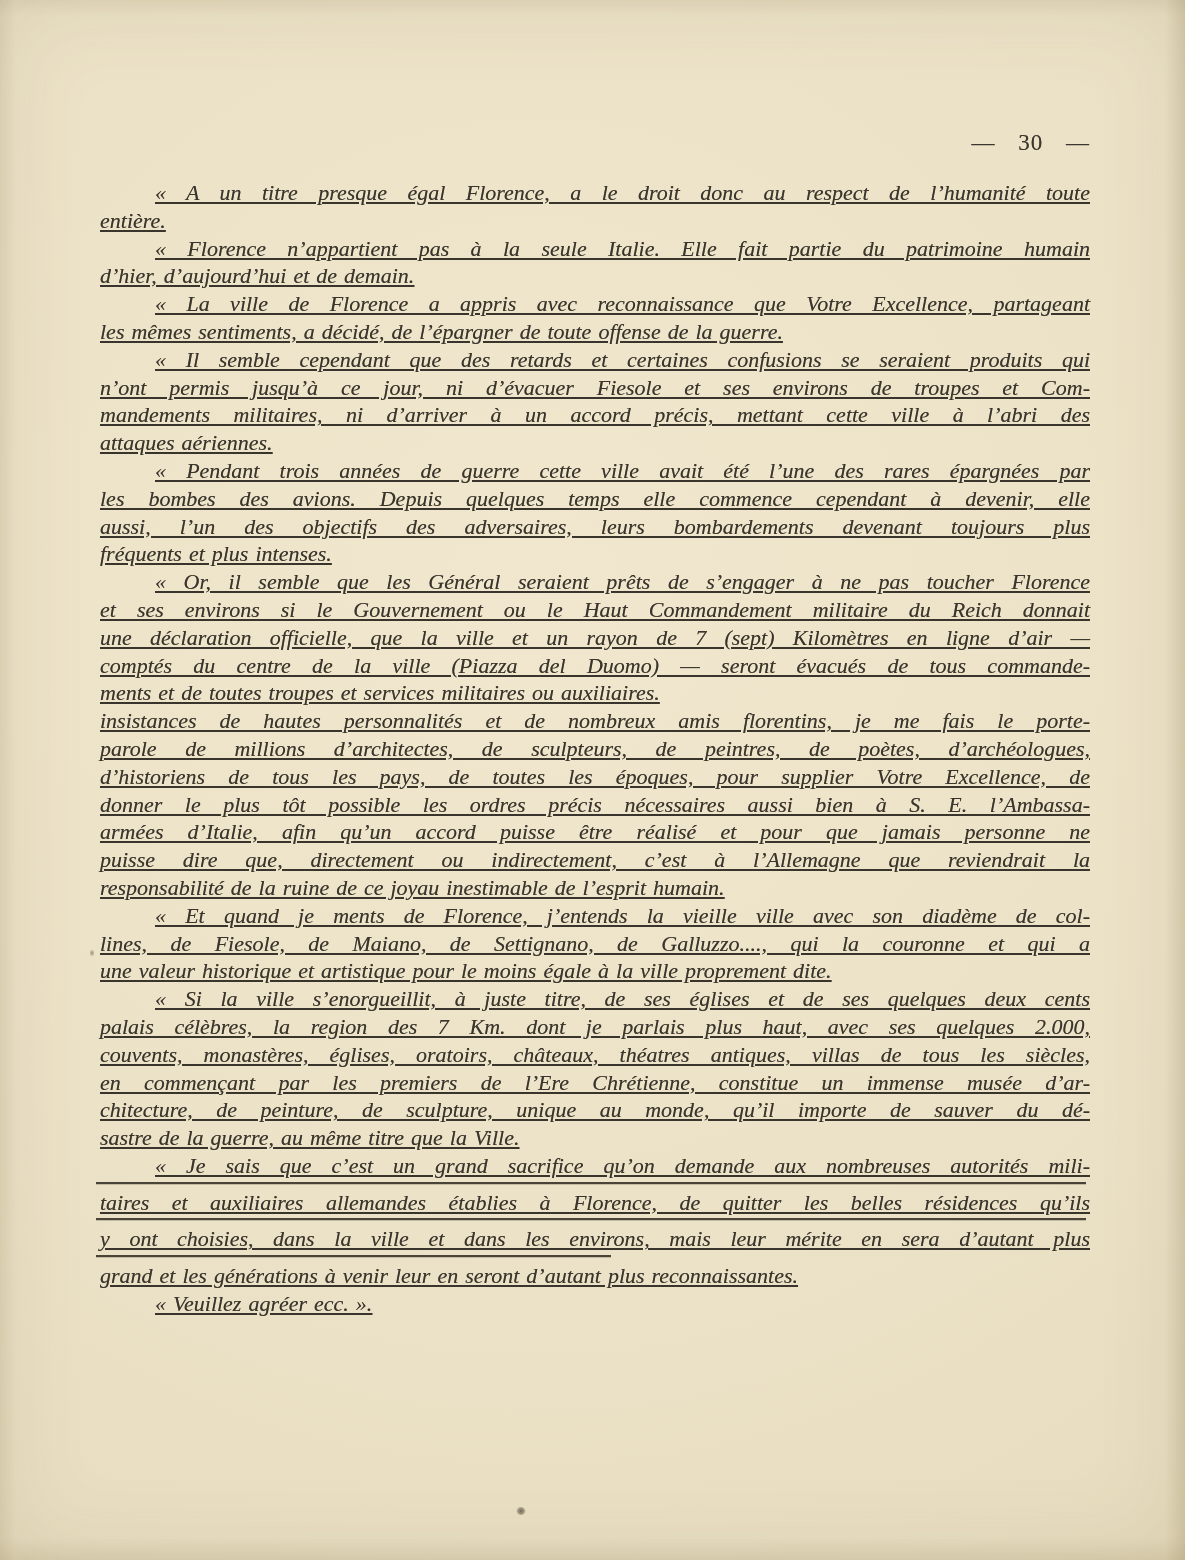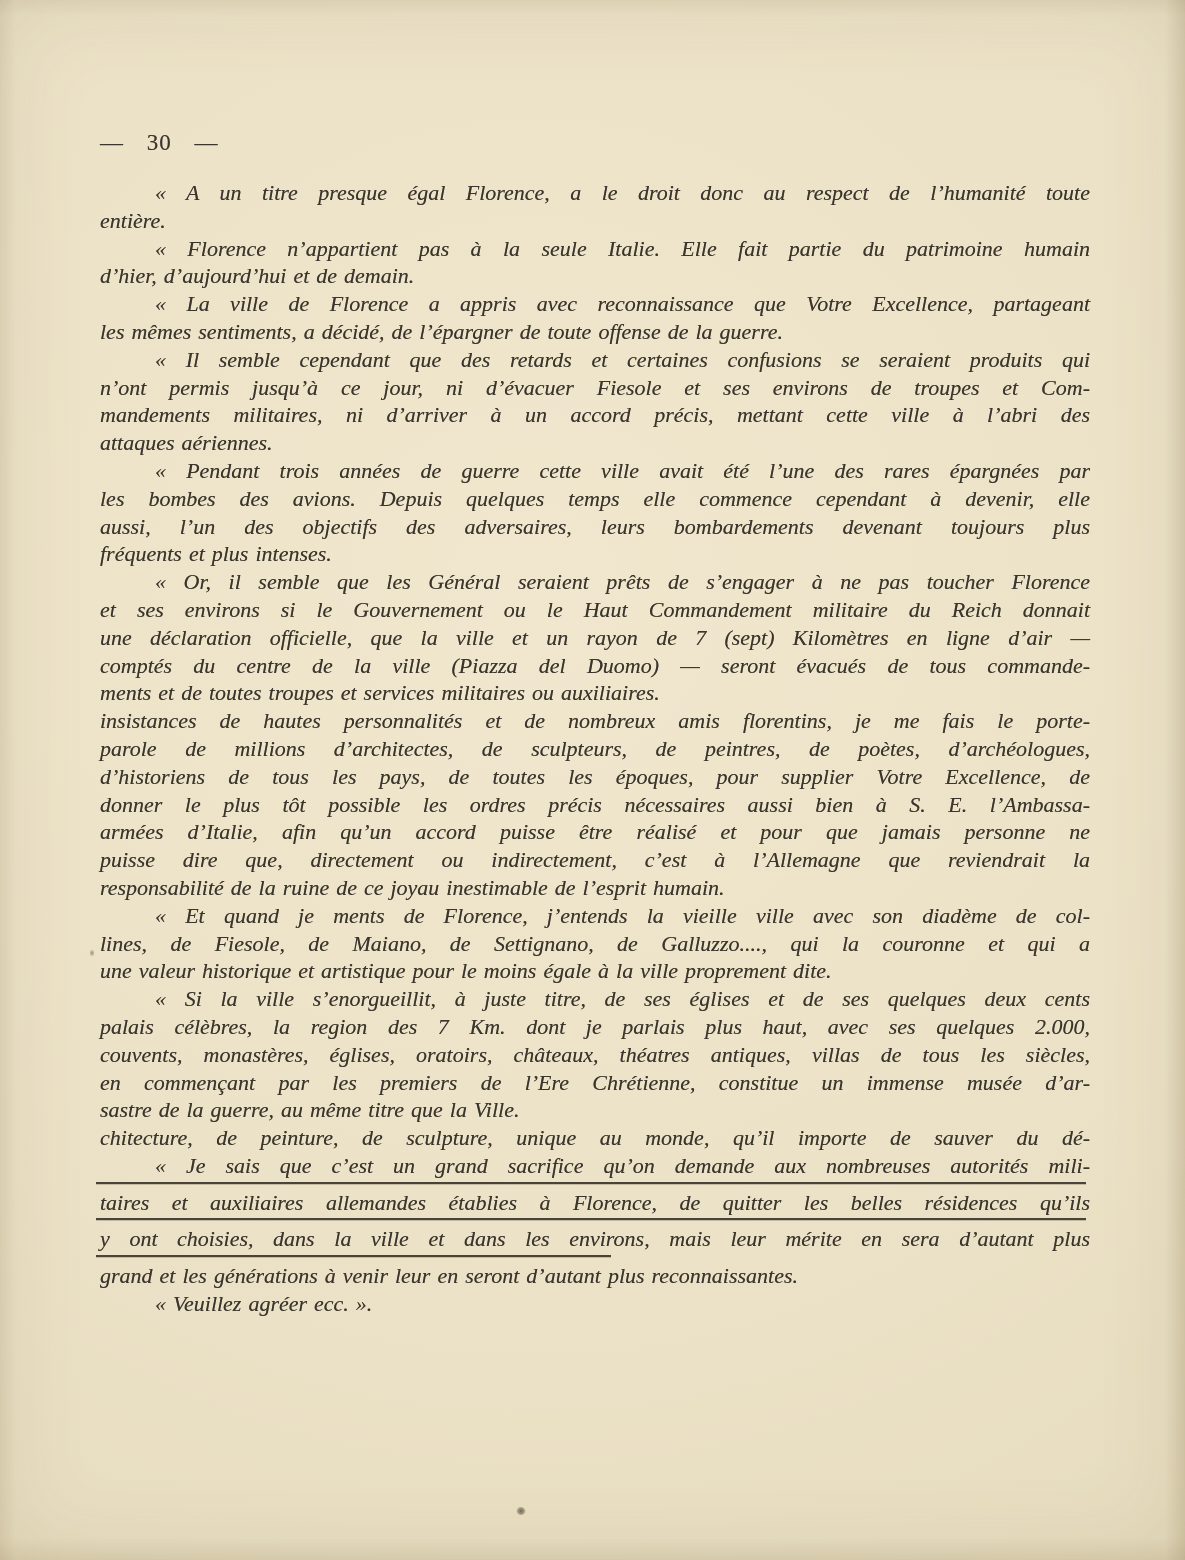--- a/index.html
+++ b/index.html
@@ -20,29 +20,29 @@
     font-family: "Liberation Serif", "DejaVu Serif", serif;
     font-style: italic;
     color: #3a352c;
     text-shadow: 0 0 .5px rgba(58,52,40,.55);
   }
   .header {
     width: 990px;
     height: 28px;
     line-height: 28px;
     margin-bottom: 22px;
-    text-align: left;
+    text-align: right;
     font-style: normal;
     font-size: 23px;
     letter-spacing: 1px;
     word-spacing: 16px;
     color: #3c372e;
   }
   .text-block { width: 990px; }
-  .para { margin: 0; }
+  .para { margin: 0; text-decoration: underline; }
   .line {
     position: relative;
     height: 27.8px;
     line-height: 27.8px;
     font-size: 22px;
     text-align: justify;
     text-align-last: justify;
     word-spacing: 1.5px;
     white-space: normal;
   }
@@ -127,22 +127,22 @@
       <div class="para">
         <div class="line first">« Et quand je ments de Florence, j’entends la vieille ville avec son diadème de col-</div>
         <div class="line">lines, de Fiesole, de Maiano, de Settignano, de Galluzzo...., qui la couronne et qui a</div>
         <div class="line end">une valeur historique et artistique pour le moins égale à la ville proprement dite.</div>
       </div>
       <div class="para">
         <div class="line first">« Si la ville s’enorgueillit, à juste titre, de ses églises et de ses quelques deux cents</div>
         <div class="line">palais célèbres, la region des 7 Km. dont je parlais plus haut, avec ses quelques 2.000,</div>
         <div class="line">couvents, monastères, églises, oratoirs, châteaux, théatres antiques, villas de tous les siècles,</div>
         <div class="line">en commençant par les premiers de l’Ere Chrétienne, constitue un immense musée d’ar-</div>
+        <div class="line">chitecture, de peinture, de sculpture, unique au monde, qu’il importe de sauver du dé-</div>
         <div class="line end">sastre de la guerre, au même titre que la Ville.</div>
-        <div class="line">chitecture, de peinture, de sculpture, unique au monde, qu’il importe de sauver du dé-</div>
       </div>
       <div class="para">
         <div class="line first ul">« Je sais que c’est un grand sacrifice qu’on demande aux nombreuses autorités mili-<span class="rule" style="width: 100%;"></span></div>
         <div class="line ul">taires et auxiliaires allemandes établies à Florence, de quitter les belles résidences qu’ils<span class="rule" style="width: 100%;"></span></div>
         <div class="line ul">y ont choisies, dans la ville et dans les environs, mais leur mérite en sera d’autant plus<span class="rule" style="width: 52%;"></span></div>
         <div class="line end">grand et les générations à venir leur en seront d’autant plus reconnaissantes.</div>
       </div>
       <div class="para">
         <div class="line first end">« Veuillez agréer ecc. ».</div>
       </div>

